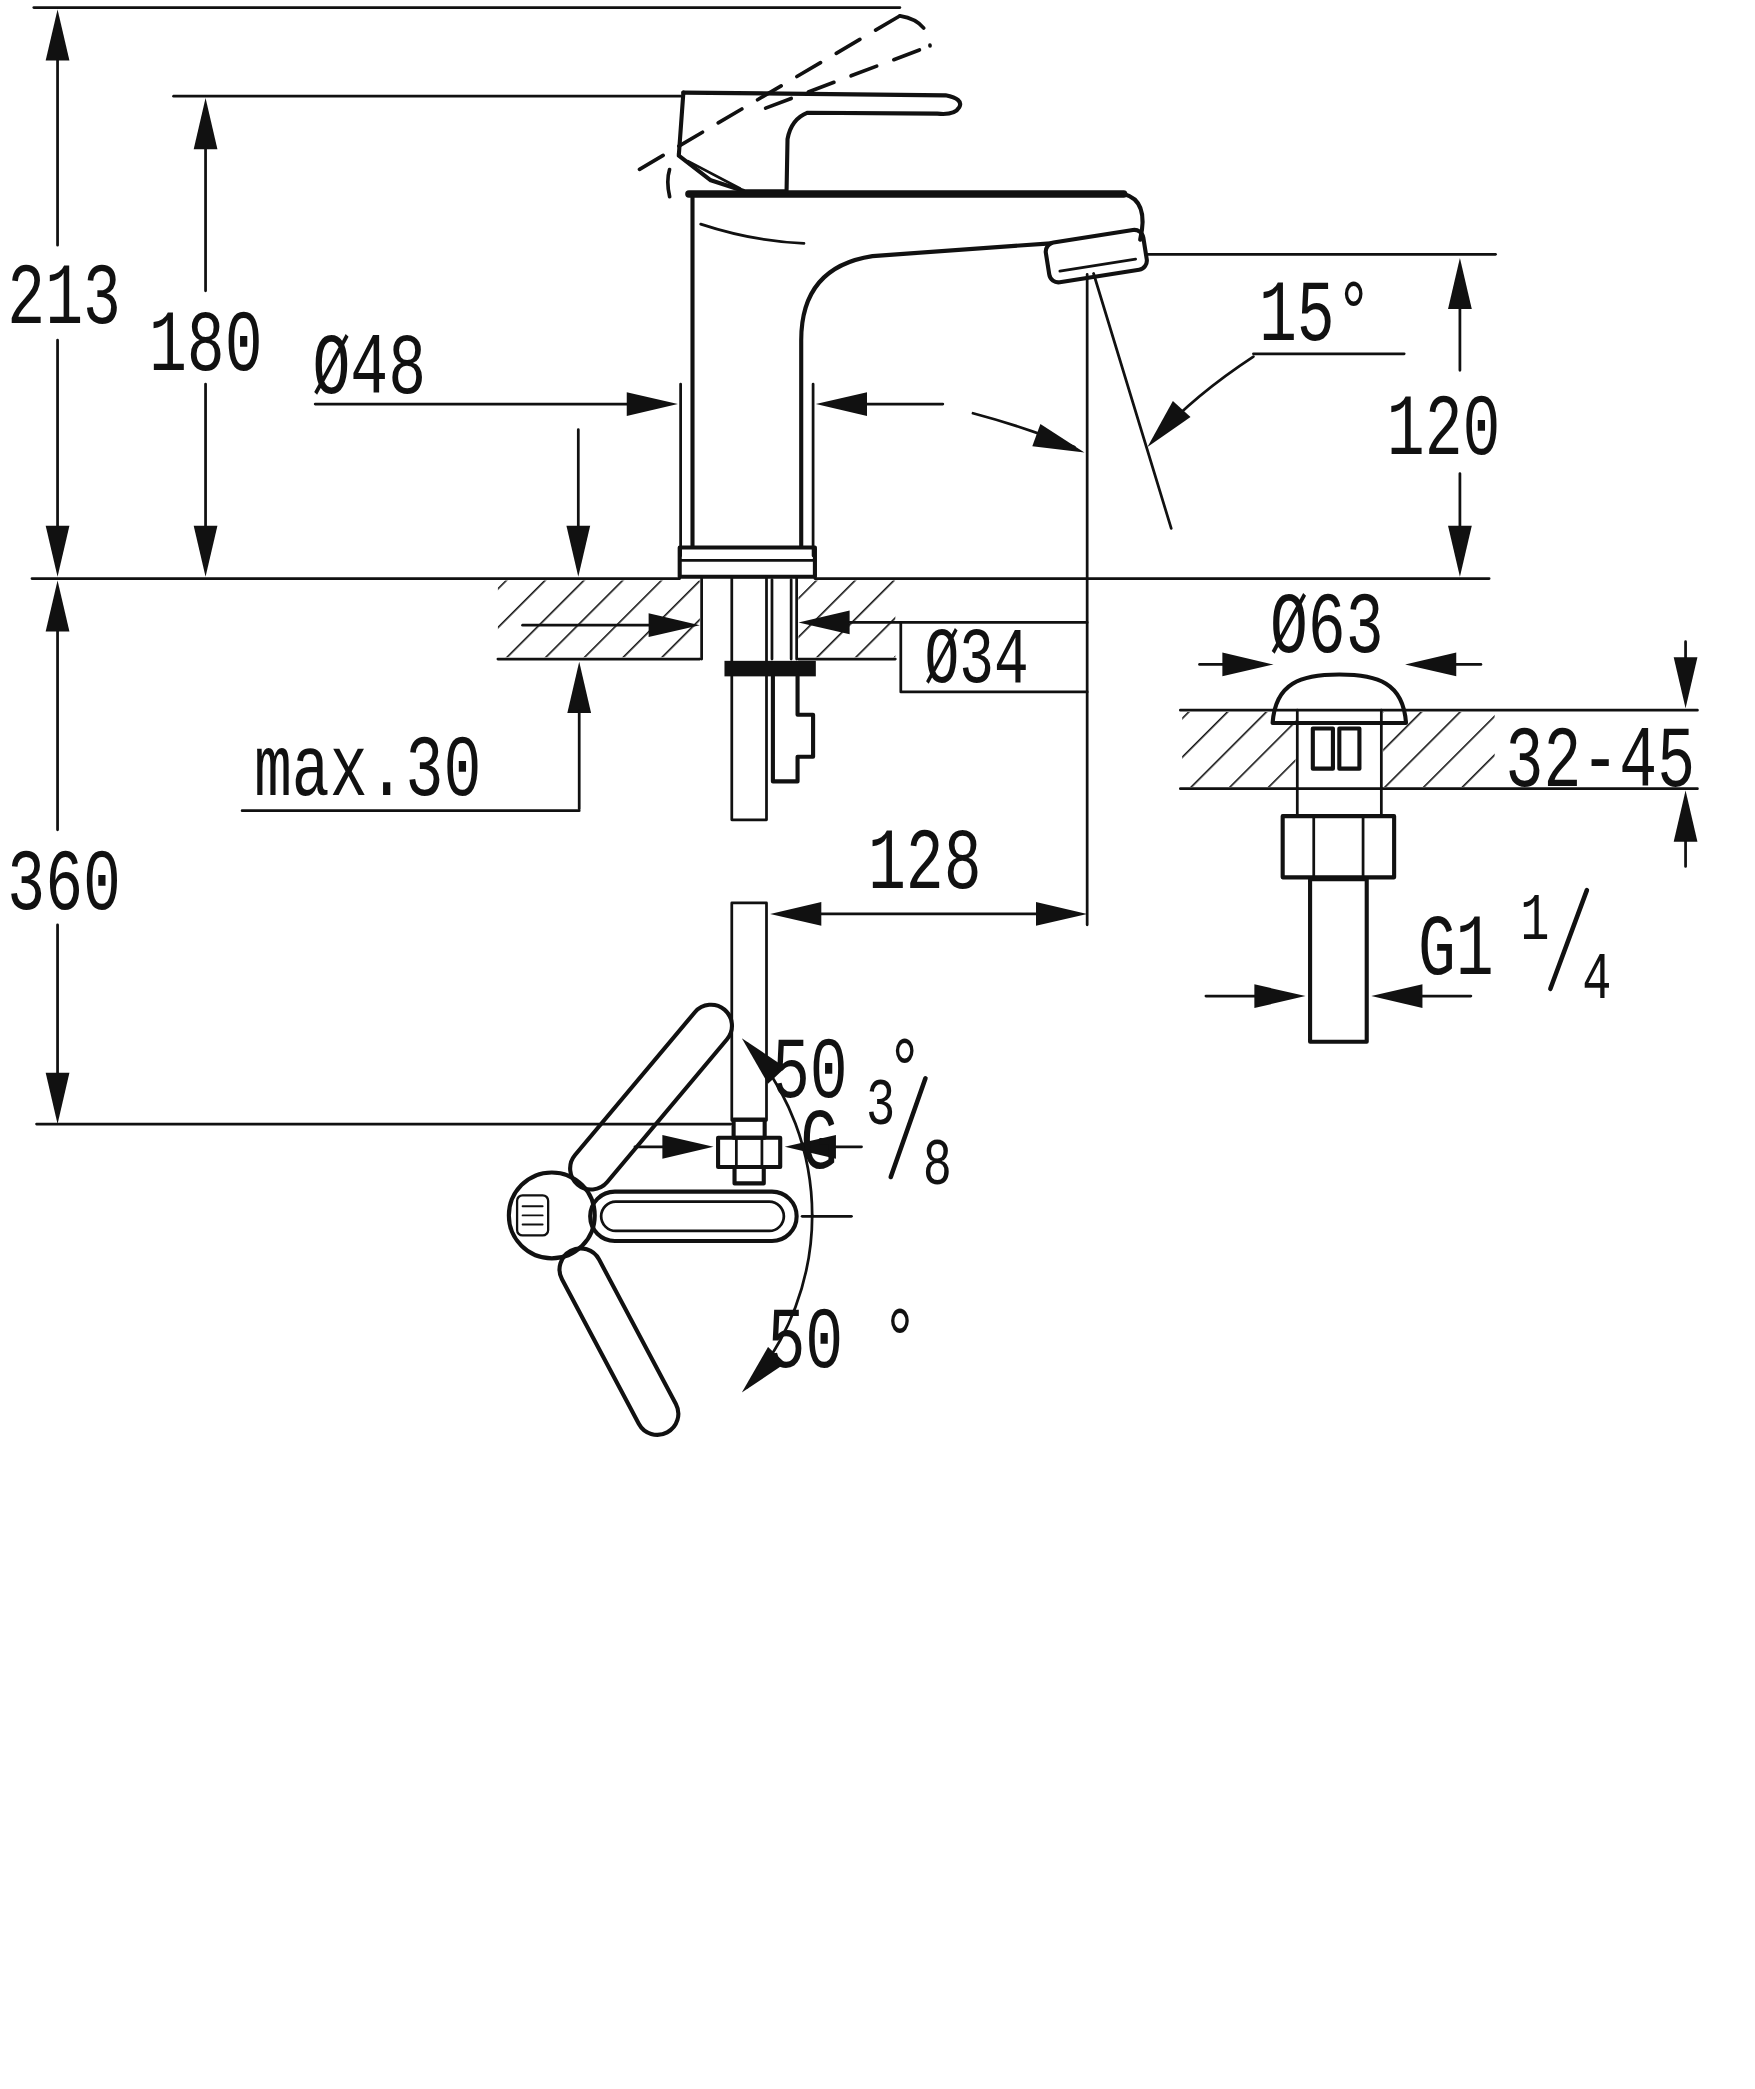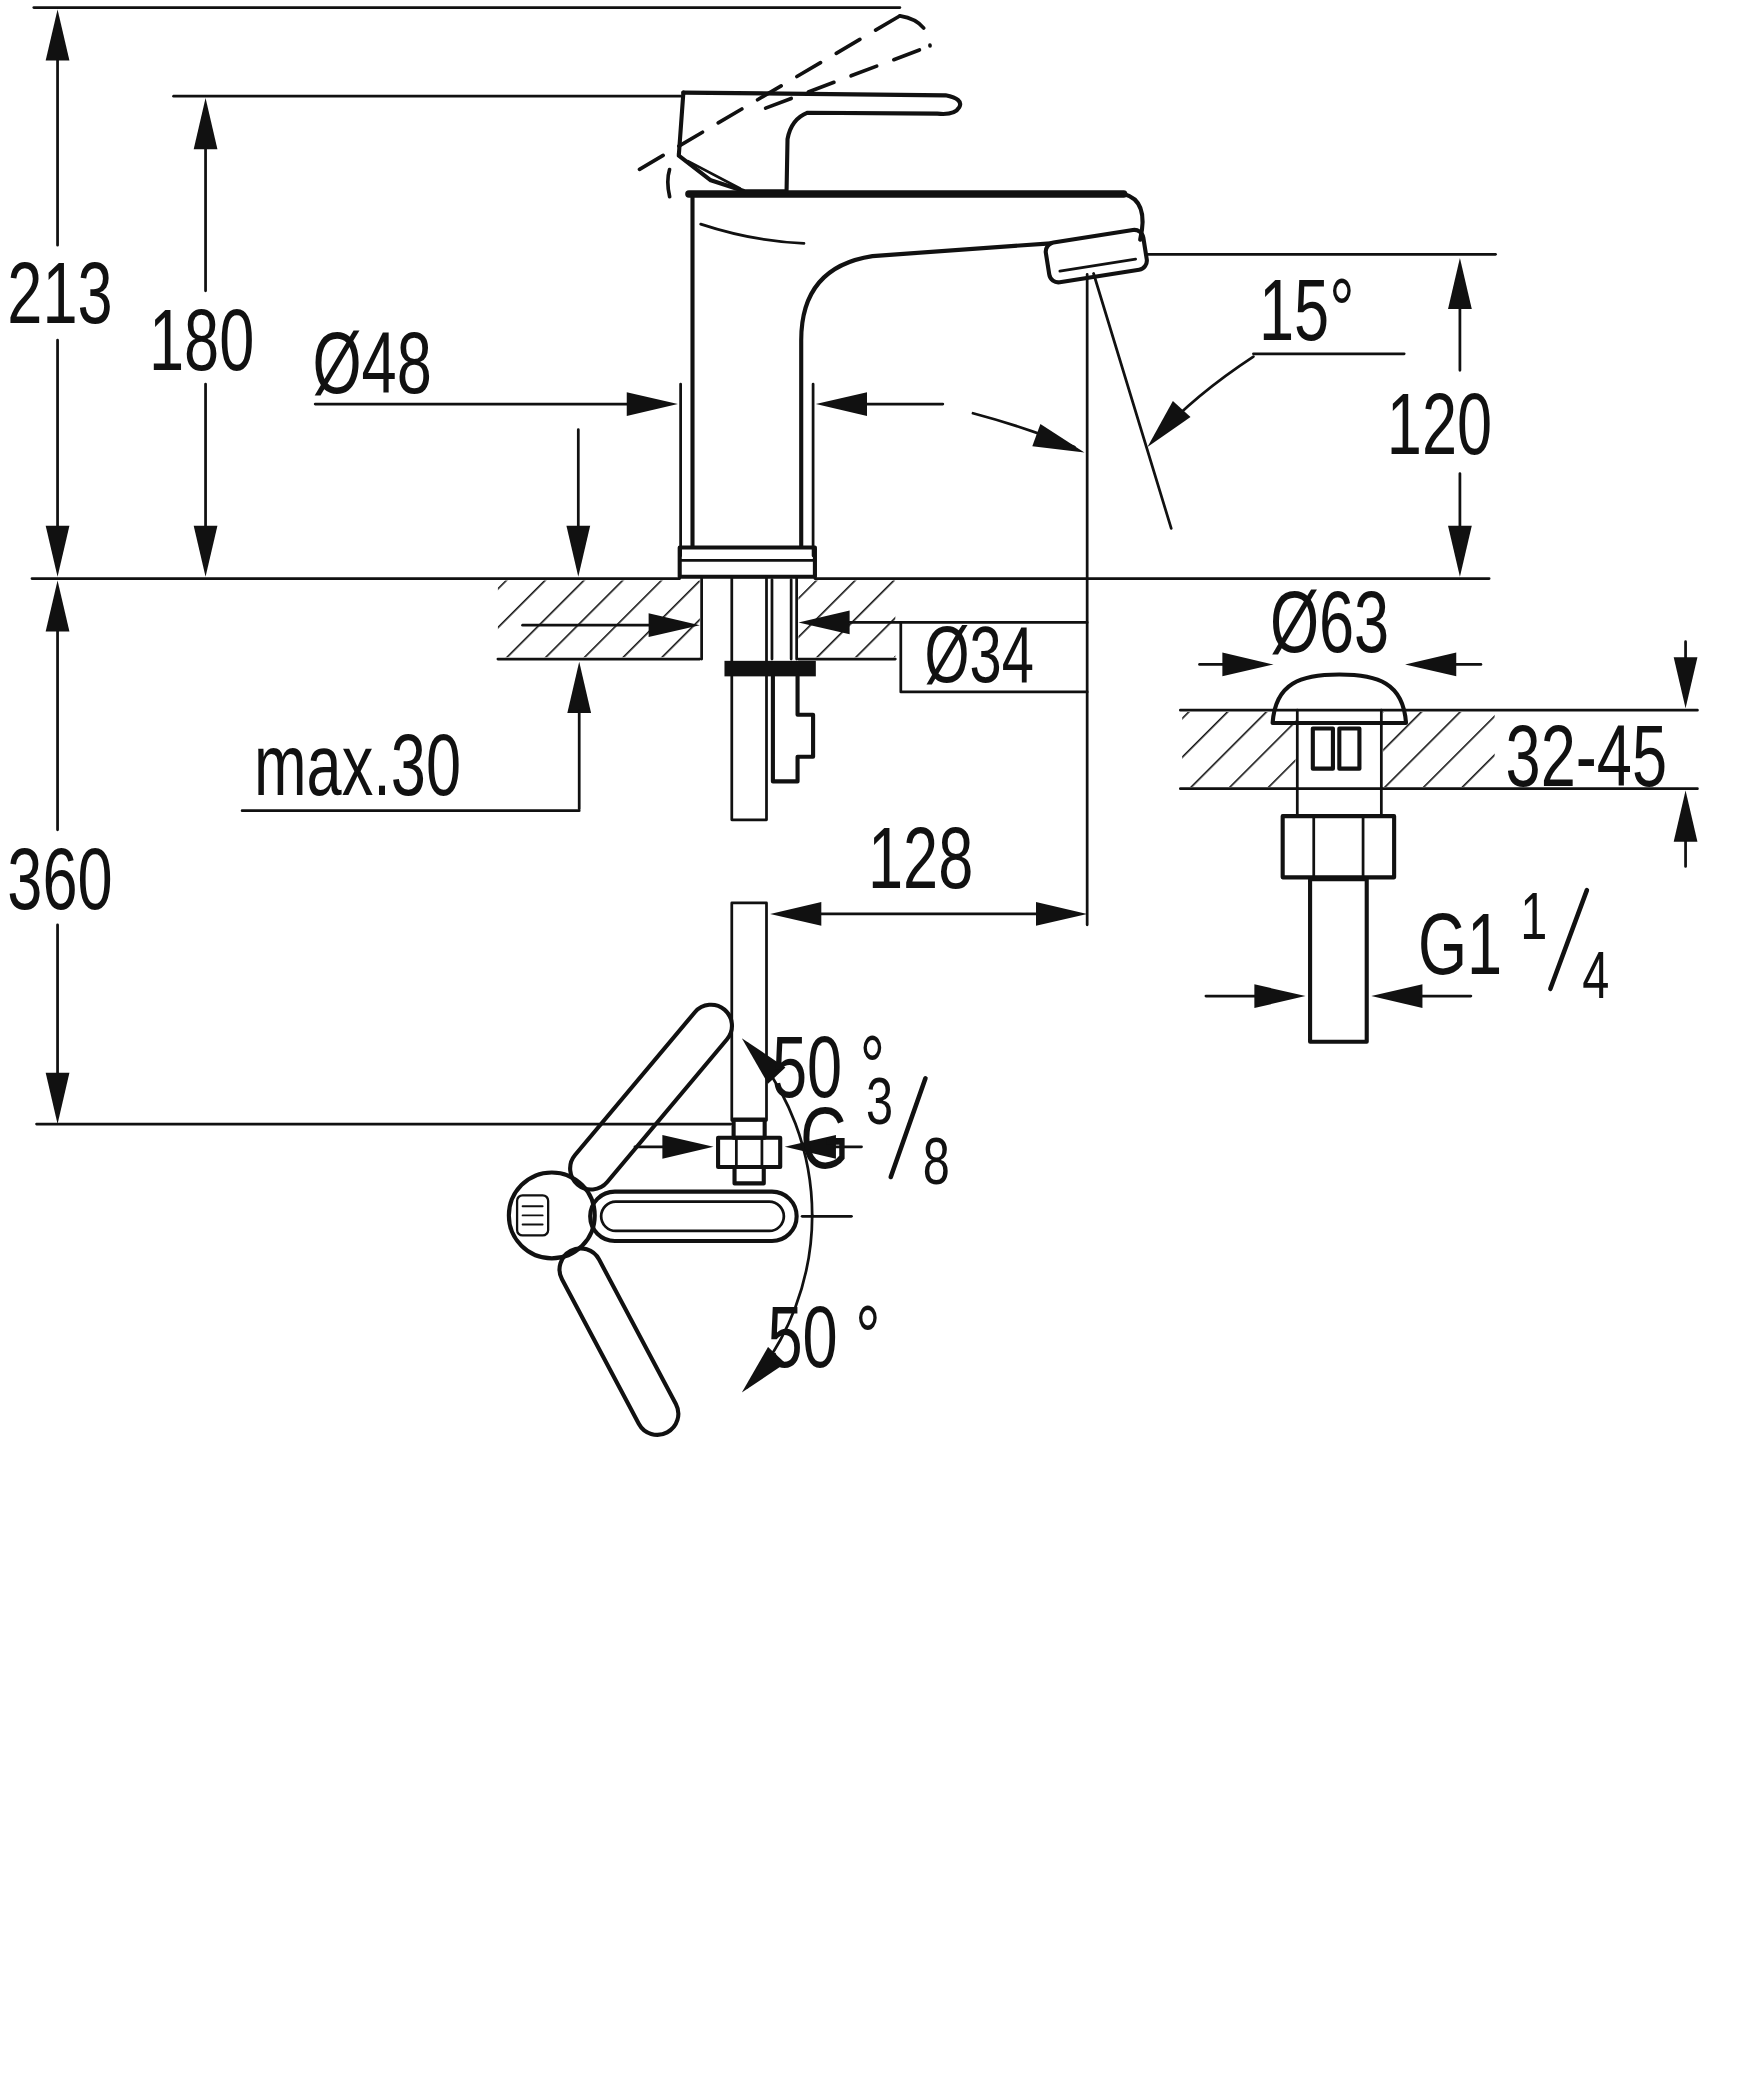--- a/index.html
+++ b/index.html
@@ -1,17 +1,17 @@
 <!DOCTYPE html>
 <html style="font-size:14.6px"><head>
 <meta charset="utf-8">
 <style>
   html,body{margin:0;padding:0;background:#ffffff;}
   .stage{width:1755px;height:2090px;position:relative;background:#ffffff;
-         font-family:Liberation Sans, sans-serif;}
+         font-family:Liberation Mono, monospace;}
   svg{display:block}
   .ln{stroke:#111111;fill:none;stroke-linecap:round;stroke-linejoin:round;}
   .thin{stroke-width:3;}
   .mid{stroke-width:4.5;}
   .thick{stroke-width:8;}
   .dash{stroke-dasharray:30 20;stroke-width:4;}
   .ah{fill:#111111;stroke:none;}
   text{fill:#111111;}
   .dimtxt{font-size:96px;}
   .dimtxt-s{font-size:88px;}

